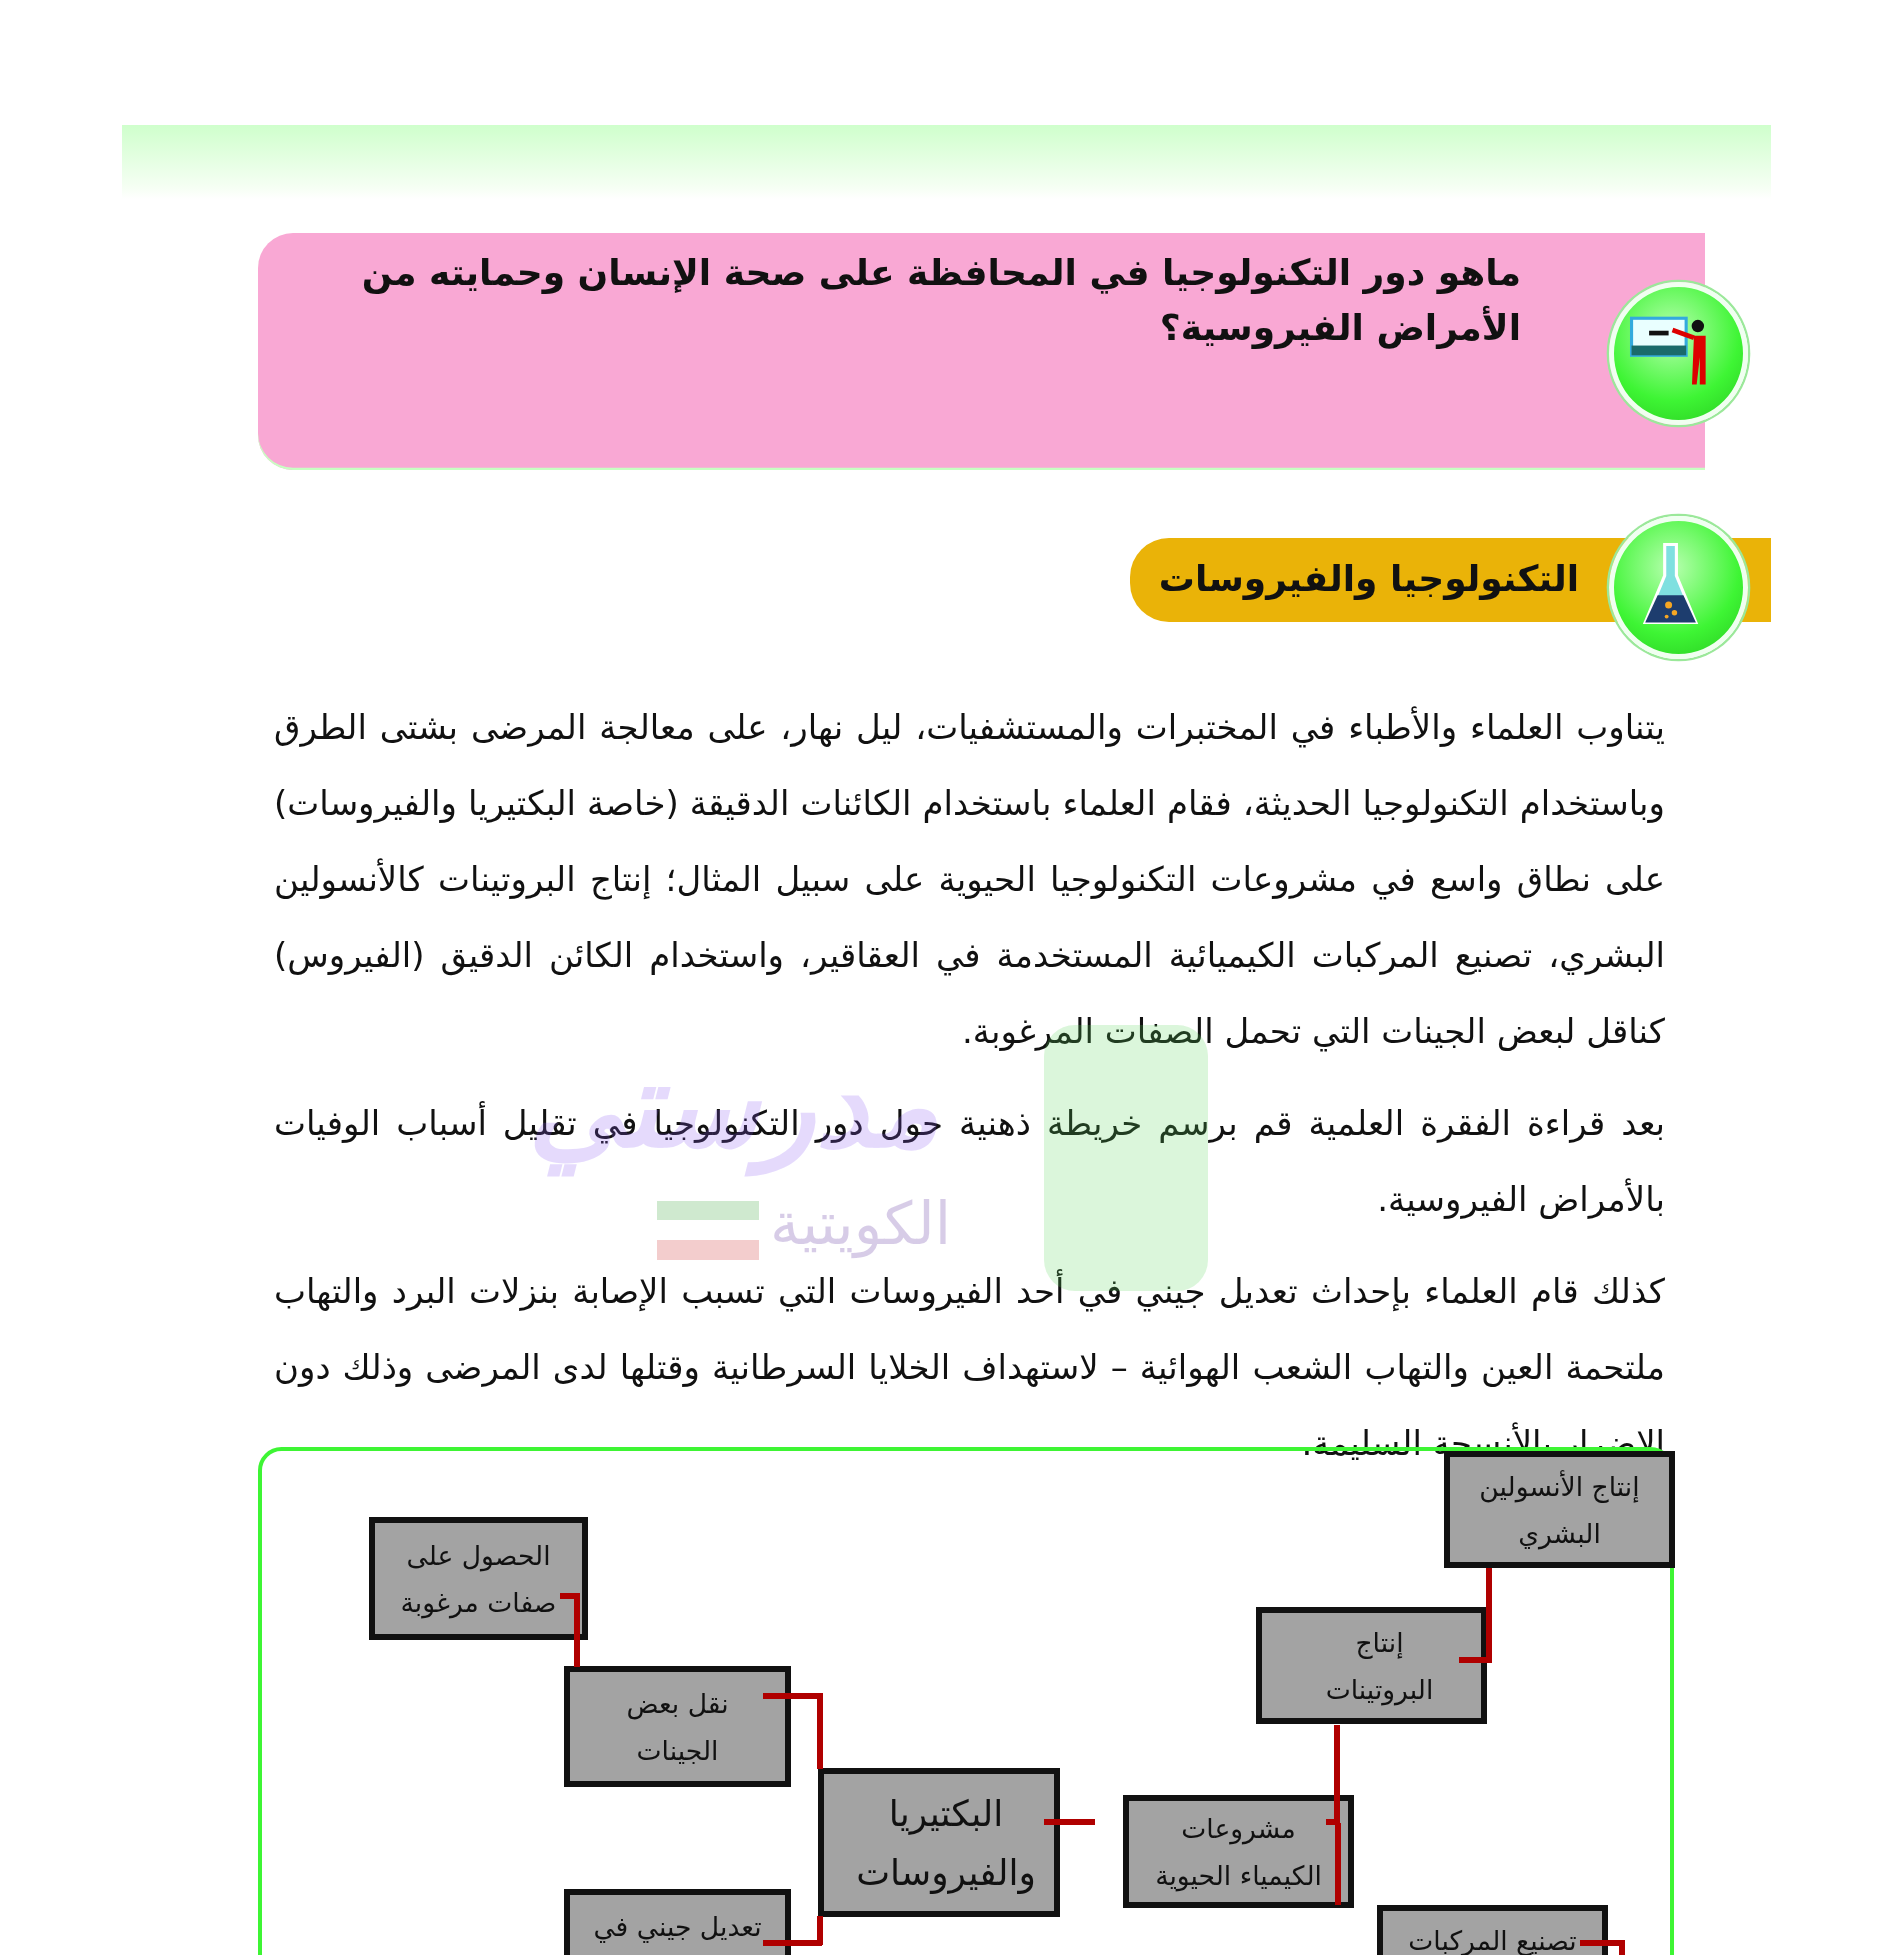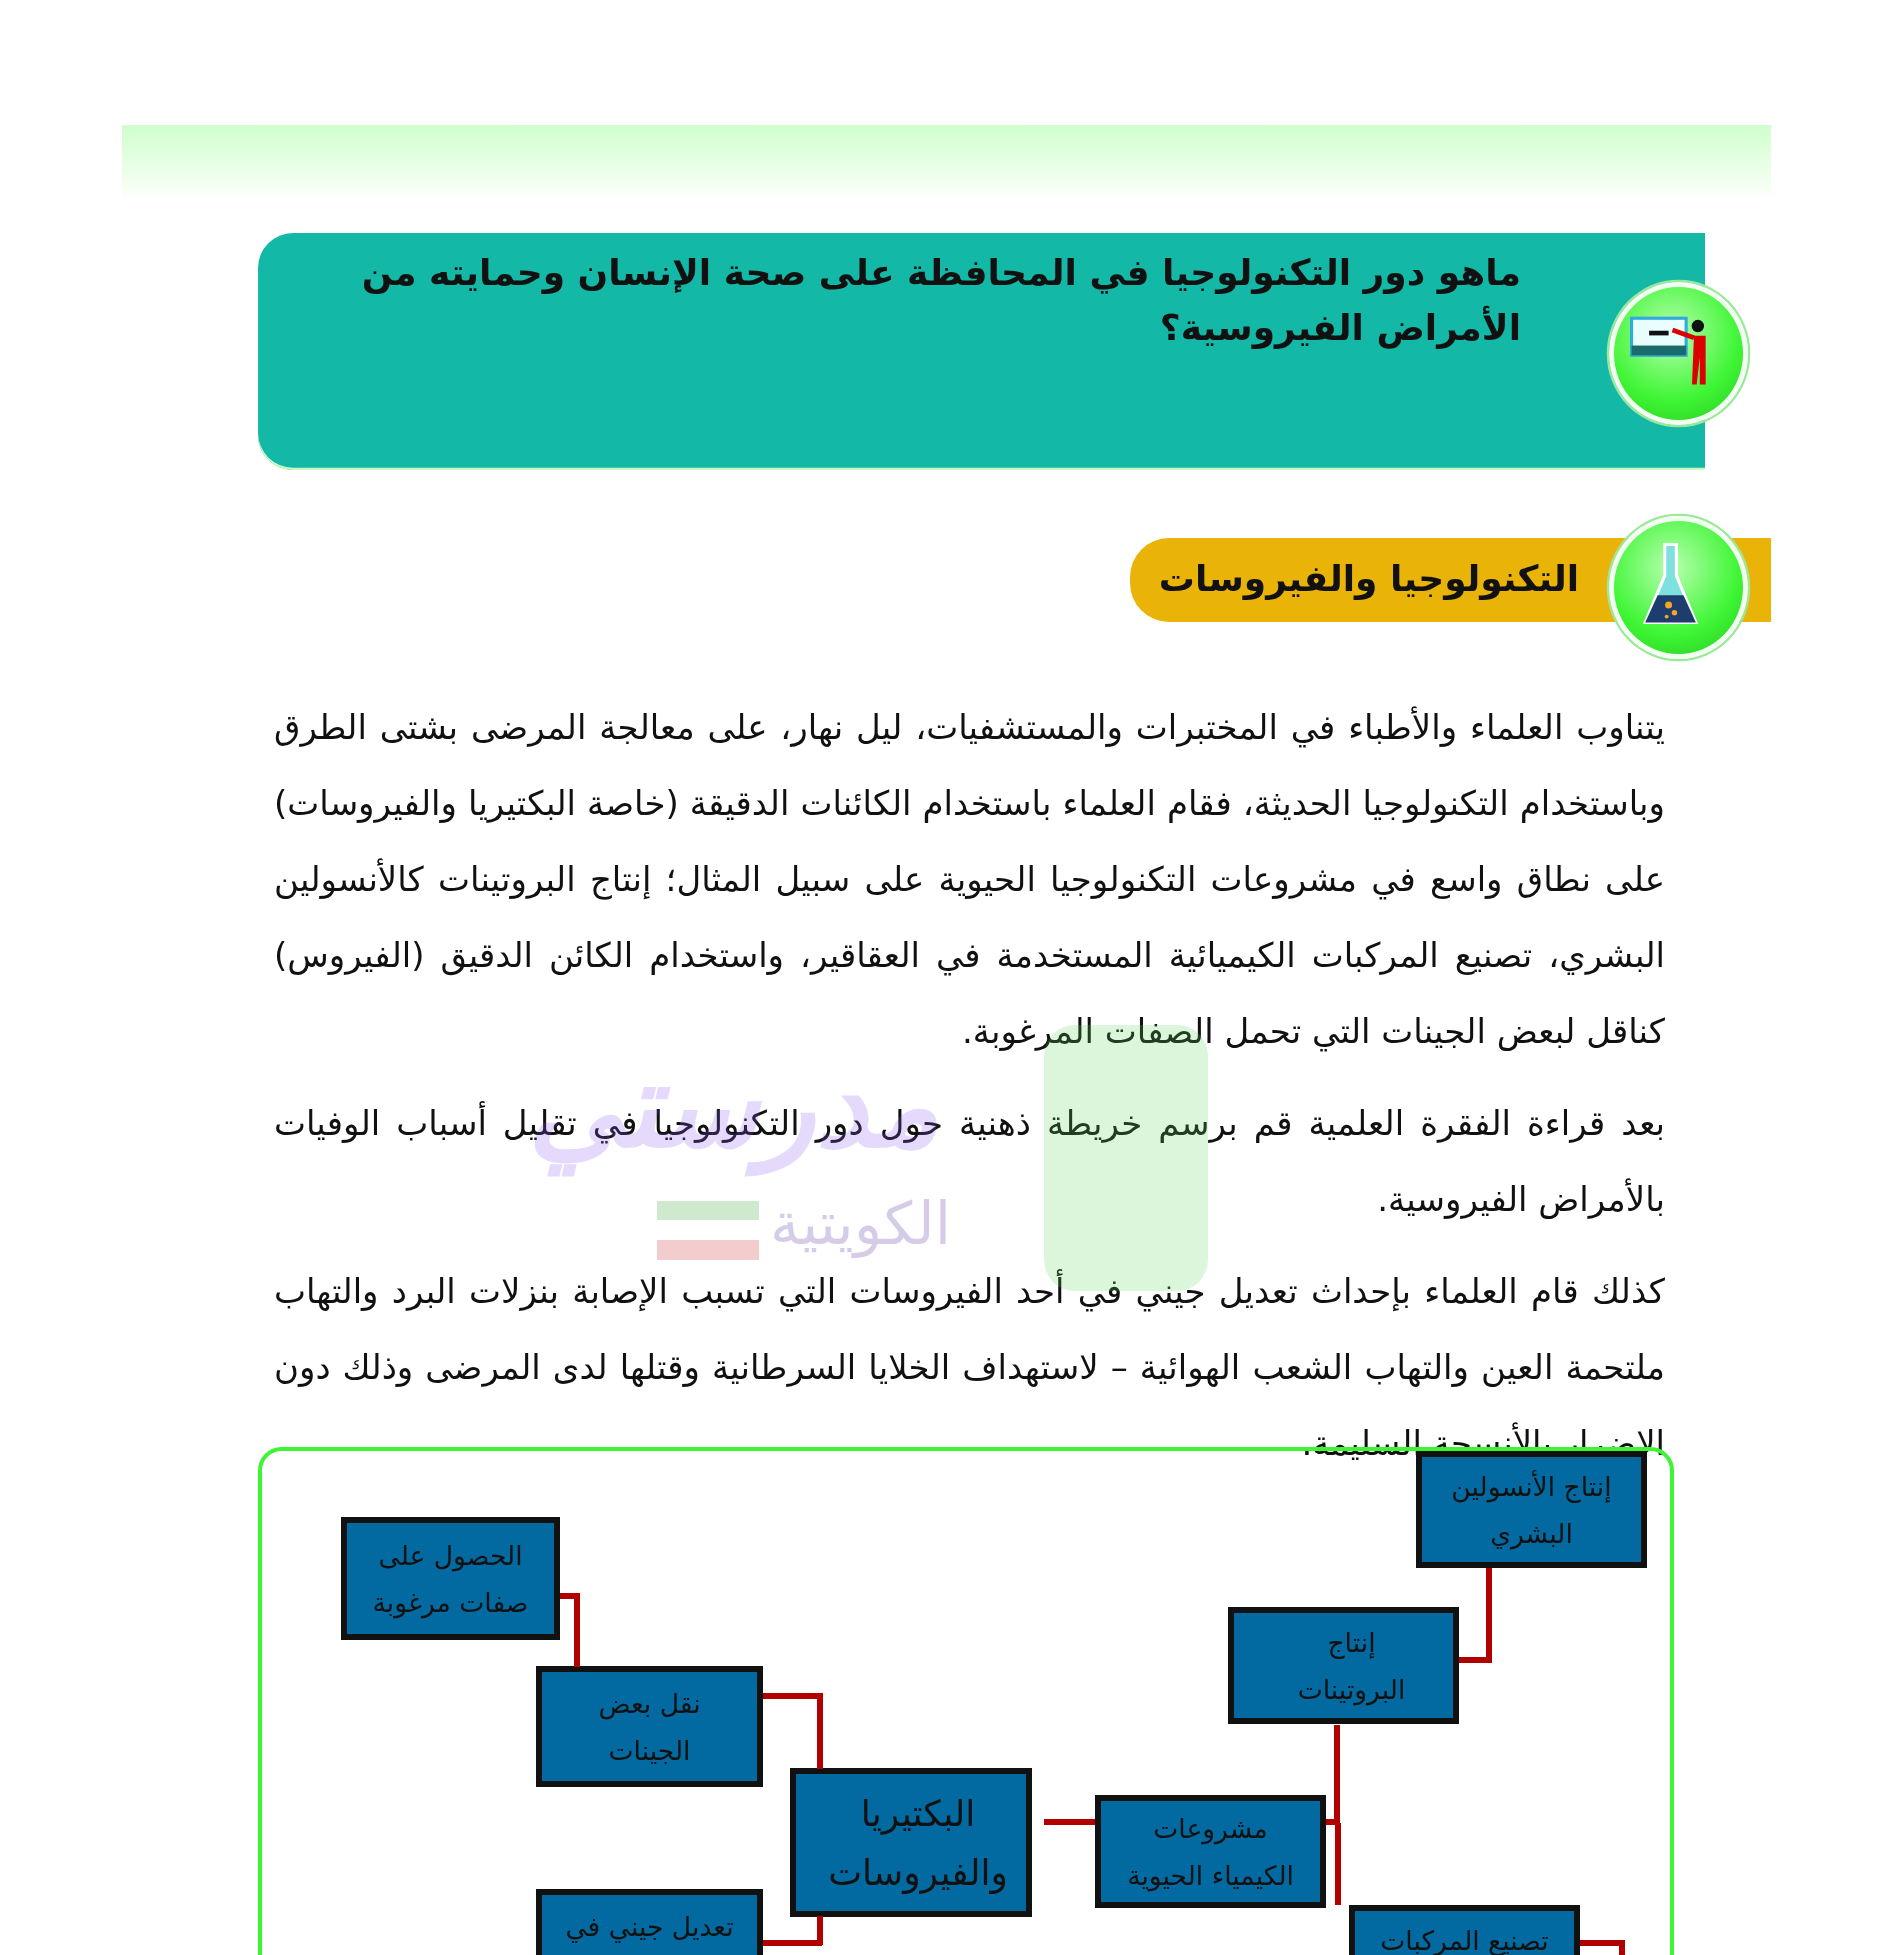--- a/index.html
+++ b/index.html
@@ -1,34 +1,34 @@
 <!DOCTYPE html>
 <html style="font-size:6.3px"><head>
 <meta charset="utf-8">
 <style>
   html,body{margin:0;padding:0;background:#fff;}
   body{width:1881px;height:2395px;position:relative;overflow:hidden;font-family:"DejaVu Sans",sans-serif;color:#111;}
   .top-band{position:absolute;left:122px;top:125px;width:1649px;height:74px;background:linear-gradient(#cfffcc,#f6fff4 85%,#fff);}
-  .q-banner{position:absolute;left:258px;top:233px;width:1447px;height:237px;background:#14b8a6;border-radius:35px 0 0 35px;box-shadow:0 -2.3px 0 #c8ffc2 inset;}
+  .q-banner{position:absolute;left:258px;top:233px;width:1447px;height:237px;background:#f9a8d4;border-radius:35px 0 0 35px;box-shadow:0 -2.3px 0 #c8ffc2 inset;}
   .q-ar{position:absolute;right:184px;top:11.7px;width:1291px;direction:rtl;text-align:right;font-family:"DejaVu Sans",sans-serif;font-weight:bold;font-size:36px;line-height:55px;}
   .q-en{position:absolute;left:27px;top:113px;width:1212px;font-family:"Liberation Serif",serif;font-size:41px;line-height:55px;}
   .icon-circle{position:absolute;border-radius:50%;background:radial-gradient(circle at 45% 35%,#b8ffb0,#3ef534 60%,#26c81f);border:5.5px solid #f0fff0;box-shadow:0 0 0 2.3px #9be89a;}
   .q-icon{left:1609px;top:282px;width:129px;height:133px;}
   .s-banner{position:absolute;left:1130px;top:538px;width:641px;height:84px;background:#eab308;border-radius:39px 0 0 39px;text-align:right;}
   .s-title{position:absolute;right:192px;top:7.8px;direction:rtl;font-weight:bold;font-size:36px;line-height:66px;}
   .s-icon{left:1609px;top:516px;width:129px;height:133px;}
   .para{position:absolute;left:258px;top:673px;width:1423px;direction:rtl;text-align:justify;text-align-last:right;font-family:"DejaVu Sans",sans-serif;font-size:34px;line-height:76px;}
   .para p{margin:16px;}
   .watermark{position:absolute;left:528px;top:1025px;width:860px;height:313px;opacity:.22;pointer-events:none;}
   .wm-text{position:absolute;left:0;top:11.7px;font-size:117px;font-weight:bold;color:#8b5cf6;font-style:italic;}
   .wm-sub{position:absolute;left:242px;top:164px;font-size:59px;color:#4c1d95;}
   .wm-flag{position:absolute;left:129px;top:176px;width:102px;height:59px;background:linear-gradient(#2a9d2a 0 33%,#fff 33% 66%,#c22 66%);}
   .wm-logo{position:absolute;left:516px;top:0;width:164px;height:266px;background:#5bd65b;border-radius:31px;}
   .diagram{position:absolute;left:258px;top:1447px;width:1416px;height:743px;border:4.7px solid #3ef534;border-radius:23.5px;box-sizing:border-box;}
-  .node{position:absolute;box-sizing:border-box;border:6.3px solid #111;background:#0369a1;display:flex;align-items:center;justify-content:center;text-align:center;direction:rtl;font-size:26.6px;line-height:47px;white-space:pre-line;}
+  .node{position:absolute;box-sizing:border-box;border:6.3px solid #111;background:#a3a3a3;display:flex;align-items:center;justify-content:center;text-align:center;direction:rtl;font-size:26.6px;line-height:47px;white-space:pre-line;margin-left:28px;}
   .node.center{font-size:36px;line-height:59px;padding-left:14px;}
   .link{position:absolute;background:#b00000;}
 </style>
 </head>
 <body>
 
 <div class="top-band"></div>
 
 <div class="q-banner">
   <div class="q-ar">ماهو دور التكنولوجيا في المحافظة على صحة الإنسان وحمايته من الأمراض الفيروسية؟</div>

